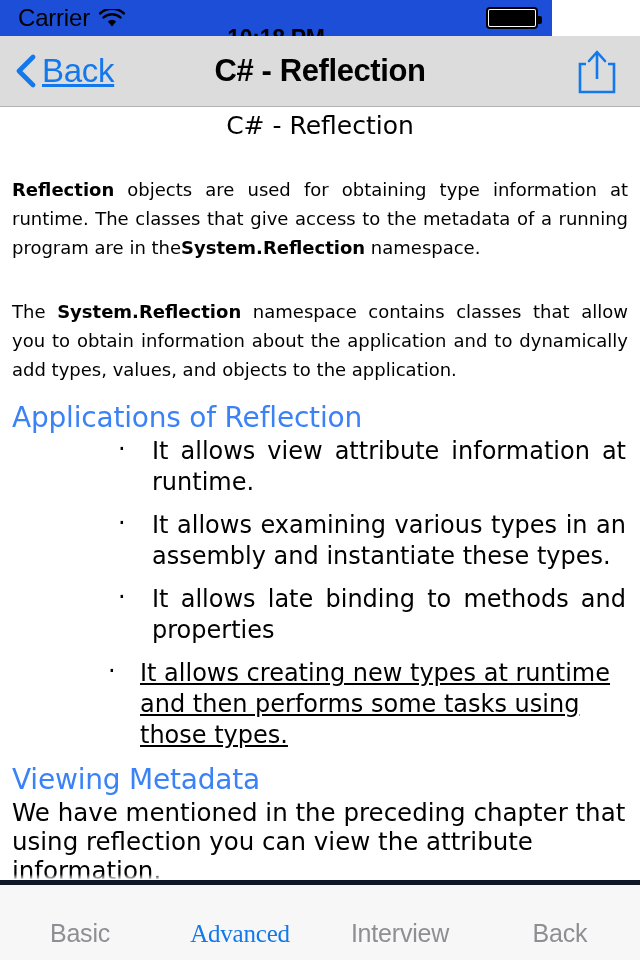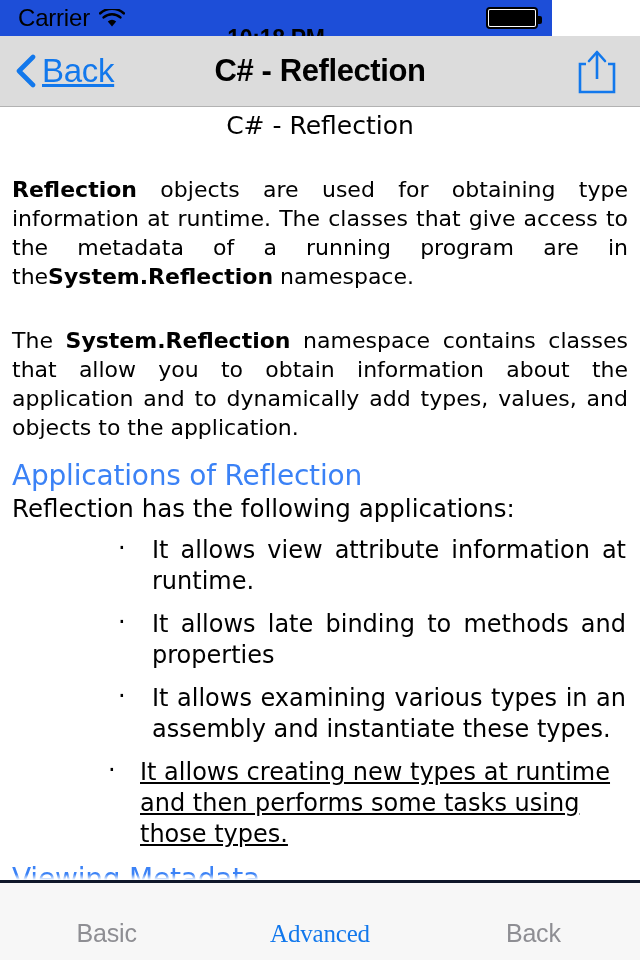--- a/index.html
+++ b/index.html
@@ -73,21 +73,21 @@
     width:640px; height:773px;
     background:#fff; overflow:hidden;
   }
   .doc { padding:0 12px; }
   .doc-title {
     text-align:center; font-size:25px; color:#000;
     margin-top:4px; margin-bottom:4px;
     font-family:"DejaVu Sans", sans-serif;
   }
   p.para {
-    font-size:22px; line-height:29px; color:#000;
+    font-size:18px; line-height:29px; color:#000;
     text-align:justify; margin-bottom:17px;
     word-spacing:0px;
     margin-top:35px;
   }
   p.para b { font-weight:bold; }
   h2.sect {
     font-size:28px; font-weight:normal; color:#3b82f6;
     line-height:34px; margin-bottom:1px; letter-spacing:-0.2px;
   }
   p.lead {
@@ -109,21 +109,21 @@
     font-size:24px; color:#000;
   }
   ul.bullets li.wide::before { left:96px; }
   ul.bullets li:last-child { text-align:left; }
 
   
   .tabbar {
     position:absolute; left:0; bottom:0;
     width:640px; height:80px;
     background:#f7f7f7;
-    border-top:3px solid #0f172a;
+    border-top:5px solid #0f172a;
     display:flex; align-items:flex-end;
   }
   .tab {
     flex:1; text-align:center;
     font-family:"Liberation Sans", sans-serif;
     font-size:25px; color:#8e8e93;
     padding-bottom:12px; cursor:pointer;
     letter-spacing:-0.2px;
   }
   .tab.active { color:#1278ec;font-family:Liberation Serif, serif; }
@@ -177,33 +177,33 @@
 <div class="content">
   <div class="doc">
 
     <div class="doc-title">C# - Reflection</div>
 
     <p class="para"><b>Reflection</b><span> objects are used for obtaining type information at runtime. The classes that give access to the metadata of a running program are in the</span><b>System.Reflection</b><span> namespace.</span></p>
 
     <p class="para"><span>The </span><b>System.Reflection</b><span> namespace contains classes that allow you to obtain information about the application and to dynamically add types, values, and objects to the application.</span></p>
 
     <h2 class="sect">Applications of Reflection</h2>
-    <p class="lead">Reflection has the following applications:</p>
 
     <ul class="bullets">
       <li>It allows view attribute information at runtime.</li>
+      <li>It allows examining various types in an assembly and instantiate these types.</li>
       <li>It allows late binding to methods and properties</li>
-      <li>It allows examining various types in an assembly and instantiate these types.</li>
       <li class="wide">It allows creating new types at runtime and then performs some tasks using those types.</li>
     </ul>
 
     <h2 class="sect">Viewing Metadata</h2>
     <p class="lead">We have mentioned in the preceding chapter that using reflection you can view the attribute information.</p>
 
   </div>
   <div class="scroll-fade"></div>
 </div>
 
 <div class="tabbar">
   <div class="tab">Basic</div>
   <div class="tab active">Advanced</div>
+  <div class="tab">Interview</div>
   <div class="tab">Back</div>
 </div>
 
 </body></html>

